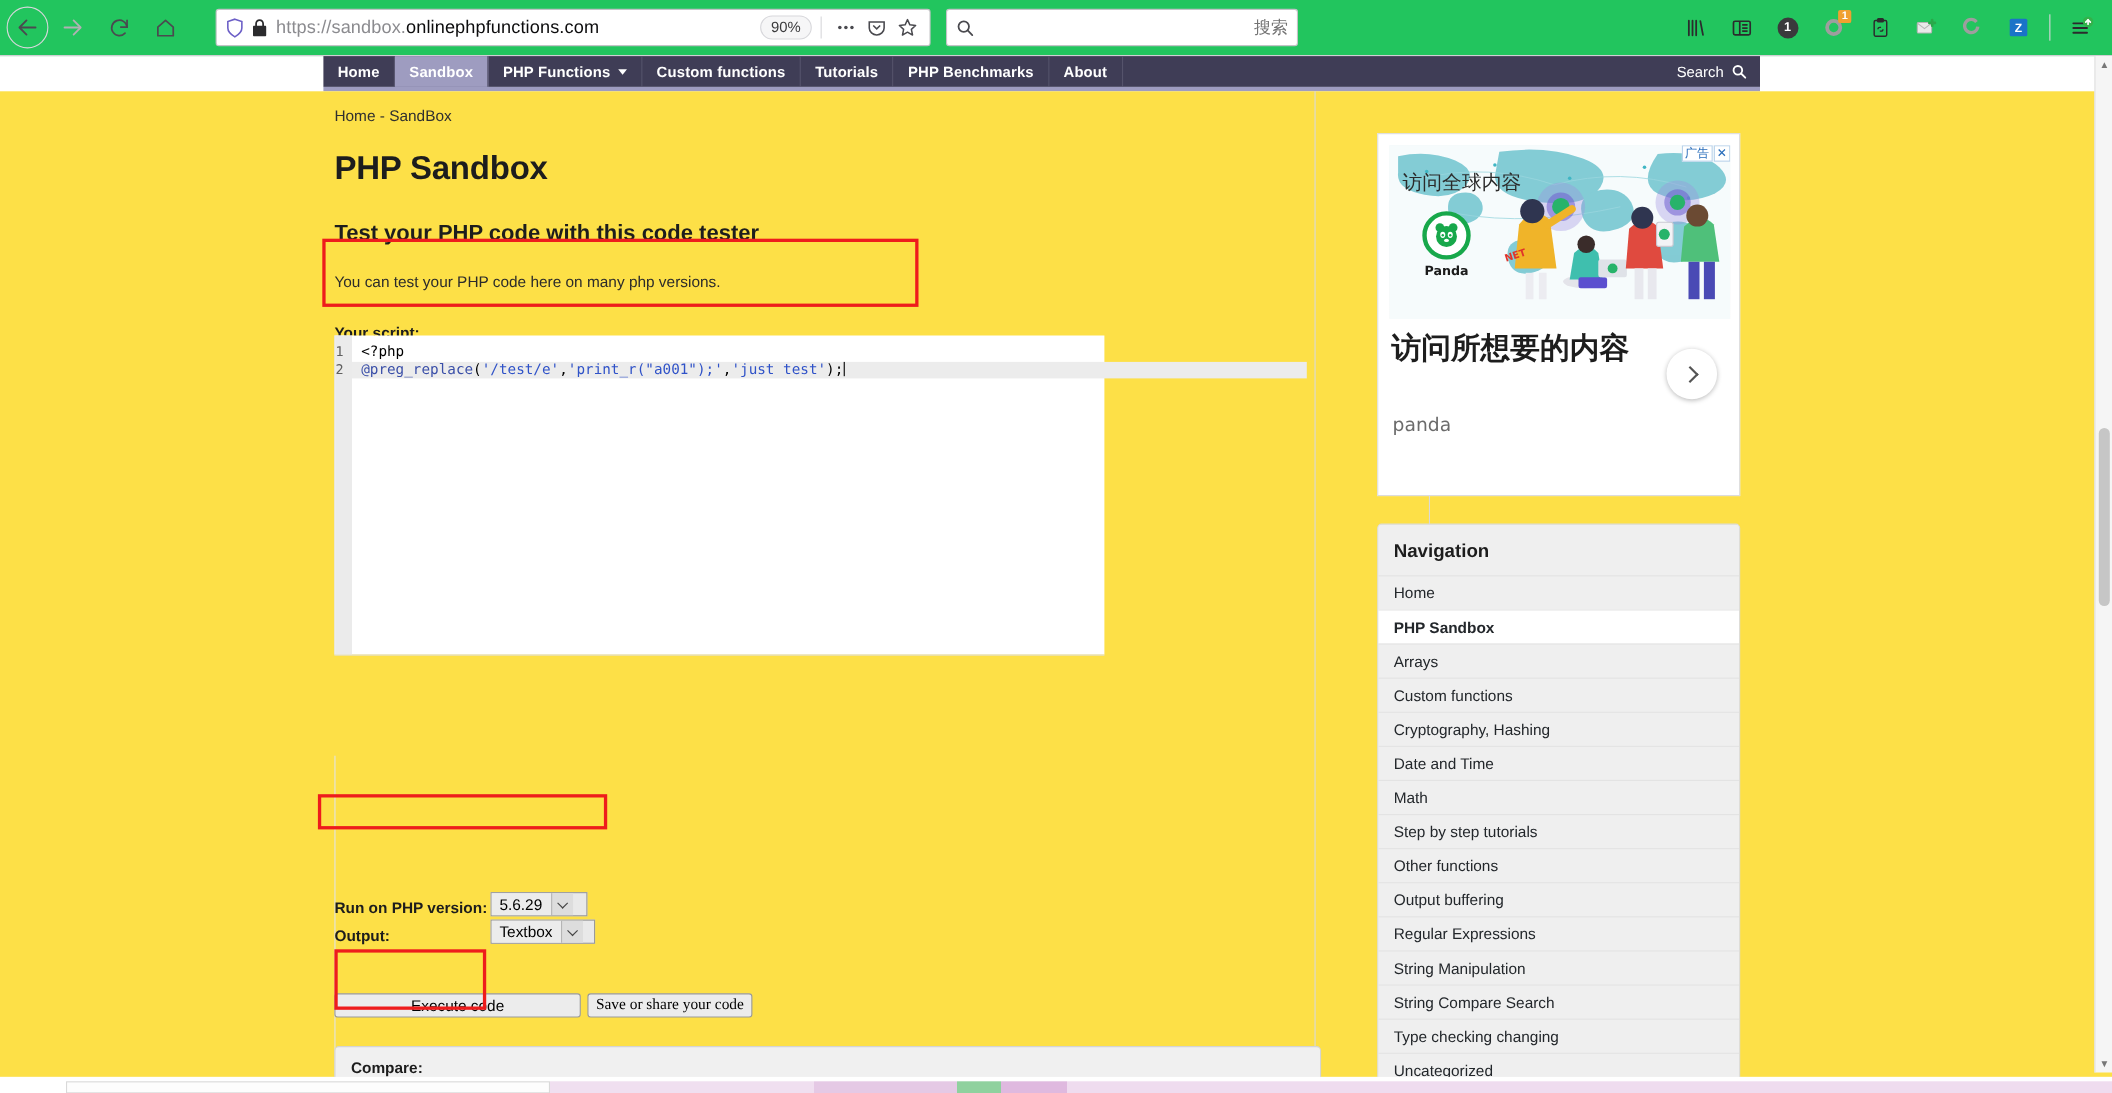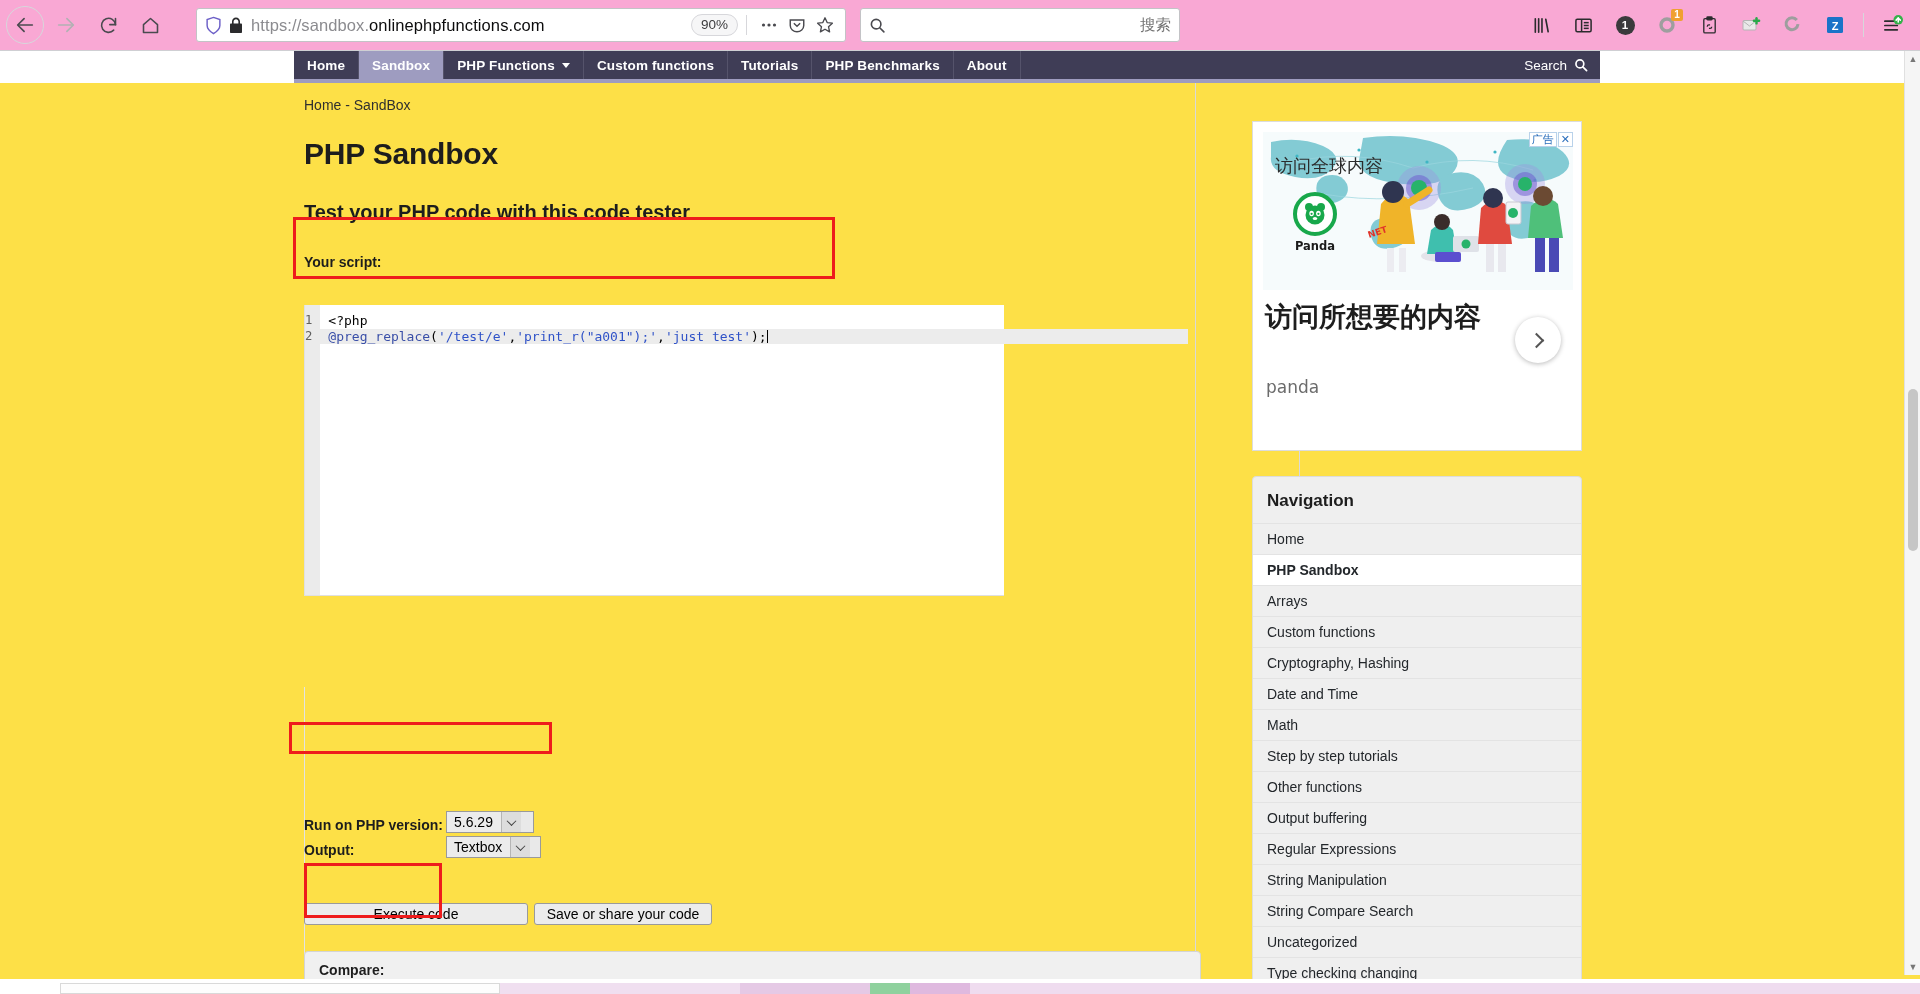--- a/index.html
+++ b/index.html
@@ -8,21 +8,21 @@
     width: 1920px; height: 994px;
     overflow: hidden;
     background: #ffffff;
     font-family: "Liberation Sans", sans-serif;
   }
 
   
   #browser-chrome {
     position: absolute; top: 0; left: 0;
     width: 1920px; height: 51px;
-    background: #f9a8d4;
+    background: #22c55e;
     border-bottom: 1px solid #cfcfd3;
     display: flex; align-items: center;
   }
   .nav-btns { display: flex; align-items: center; padding-left: 6px; gap: 2px; }
   .navbtn {
     width: 40px; height: 40px;
     display: flex; align-items: center; justify-content: center;
     border-radius: 3px;
     color: #4a4a4f;
   }
@@ -191,21 +191,21 @@
   #sel-version { width:88px; }
   #sel-output { width:95px; }
 
   #buttons { position:absolute; left:304px; top:820px; display:flex; gap:6px; }
   .btn {
     height:22px; border:1px solid #9a9a9a; background:#ececec;
     font-size:14px; color:#000; display:flex; align-items:center; justify-content:center;
     border-radius:3px;
   }
   #btn-exec { width:224px; }
-  #btn-save { width:178px; }
+  #btn-save { width:150px;font-family:Liberation Serif, serif; }
 
   
   #result-panel {
     position:absolute; left:304px; top:868px; width:897px; height:115px;
     background:#f0f0f0; border:1px solid #d4d4d4; border-radius:4px;
   }
   #result-label { position:absolute; left:14px; top:10px; font-size:14px; font-weight:bold; color:#1d1d1d; }
   #result-textarea {
     position:absolute; left:12px; top:33px; width:873px; height:80px;
     background:#ffffff; border:1px solid #555; border-bottom:none;
@@ -476,20 +476,21 @@
 
 <div id="page">
 
   <div id="content-right-line"></div>
   <div id="content-left-line"></div>
 
   <div id="content-col">
     <div id="breadcrumb">Home - SandBox</div>
     <h1 id="page-title">PHP Sandbox</h1>
     <h2 id="subtitle">Test your PHP code with this code tester</h2>
+    <p id="intro">You can test your PHP code here on many php versions.</p>
     <div id="script-label">Your script:</div>
   </div>
 
   <div id="editor-wrap">
     <div id="editor">
       <div id="gutter">
         <div>1</div>
         <div>2</div>
       </div>
       <div id="code-area">
@@ -637,22 +638,22 @@
       <div class="nav-list-item">Custom functions</div>
       <div class="nav-list-item">Cryptography, Hashing</div>
       <div class="nav-list-item">Date and Time</div>
       <div class="nav-list-item">Math</div>
       <div class="nav-list-item">Step by step tutorials</div>
       <div class="nav-list-item">Other functions</div>
       <div class="nav-list-item">Output buffering</div>
       <div class="nav-list-item">Regular Expressions</div>
       <div class="nav-list-item">String Manipulation</div>
       <div class="nav-list-item">String Compare Search</div>
+      <div class="nav-list-item">Type checking changing</div>
       <div class="nav-list-item">Uncategorized</div>
-      <div class="nav-list-item">Type checking changing</div>
     </div>
 
   </div>
 </div>
 
 <div class="red-box" id="red-code"></div>
 <div class="red-box" id="red-ver"></div>
 <div class="red-box" id="red-res"></div>
 
 <div id="vscroll">

